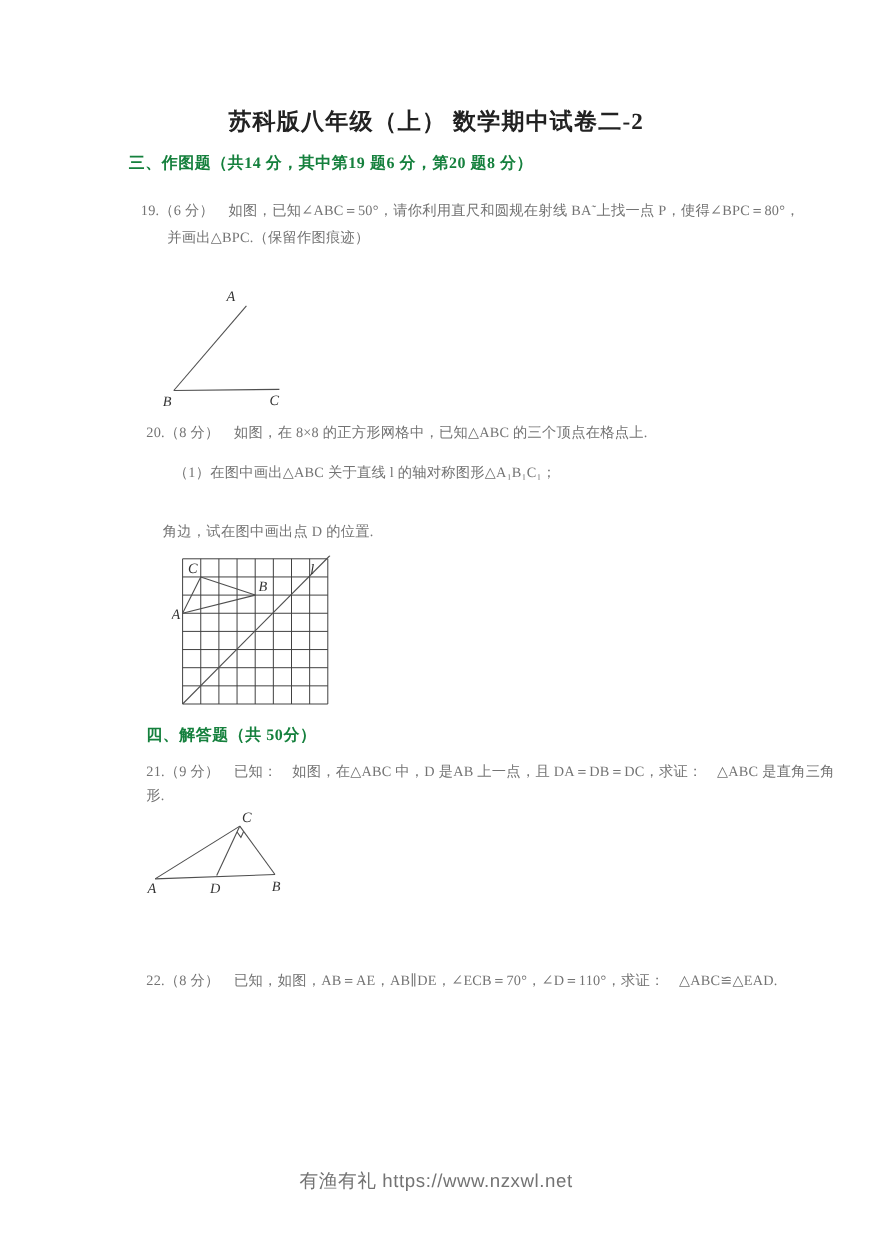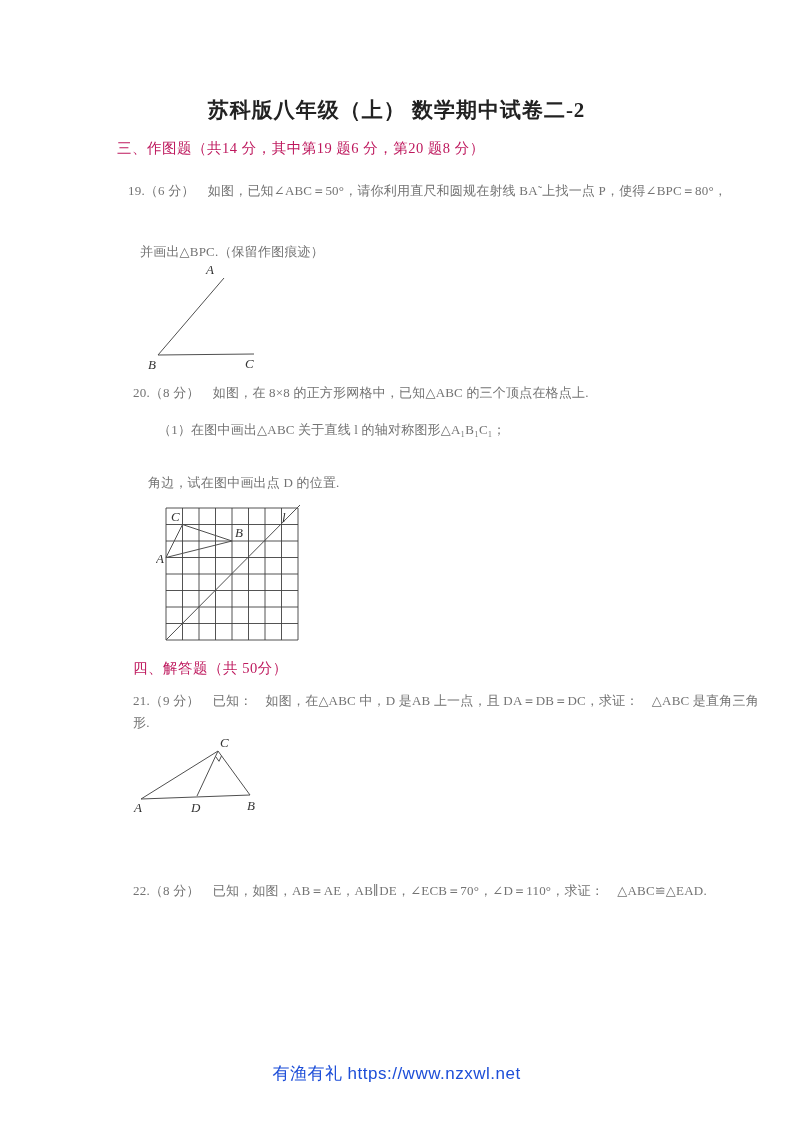--- a/index.html
+++ b/index.html
@@ -18,49 +18,49 @@
   .title {
     top: 96px; left: 0; width: 100%;
     text-align: center;
     font-size: 21px;
     font-weight: bold;
     color: #222222;
     letter-spacing: 1px;
   }
   .sec-heading {
     font-size: 14.5px;
-    font-weight: normal;
-    color: #be185d;
+    font-weight: bold;
+    color: #15803d;
     letter-spacing: 0.5px;
   }
   .body-line {
     font-size: 13px;
     color: #737373;
     letter-spacing: 0.2px;
   }
   .s3-heading { left: 117px; top: 139px; }
   .q19-l1 { left: 128px; top: 182px; }
-  .q19-l2 { left: 140px; top: 207px; margin-top: 36px; }
+  .q19-l2 { left: 152px; top: 207px; }
   .q19-fig { left: 130px; top: 258px; }
   .q20-l1 { left: 133px; top: 384px; }
   .q20-p1 { left: 158px; top: 421px; }
   .q20-p2a { left: 158px; top: 453px; }
   .q20-p2b { left: 148px; top: 474px; }
   .q20-fig { left: 156px; top: 505px; }
   .s4-heading { left: 133px; top: 659px; }
   .q21-l1 { left: 133px; top: 692px; }
   .q21-l2 { left: 133px; top: 714px; }
   .q21-fig { left: 125px; top: 736px; }
   .q22-l1 { left: 133px; top: 866px; margin-top: 16px; }
   .footer {
     top: 1062px; left: 0; width: 100%;
     text-align: center;
     font-family: "Liberation Sans", "DejaVu Sans", sans-serif;
     font-size: 17px;
-    color: #1d4ed8;
+    color: #737373;
     letter-spacing: 0.5px;
   }
   svg { display: block; }
   .fig-line { stroke: #4f4f4f; stroke-width: 1; fill: none; }
   .grid-line { stroke: #3f3f3f; stroke-width: 0.9; fill: none; }
   .fig-label {
     font-family: "Liberation Serif", "DejaVu Serif", serif;
     font-style: italic;
     font-size: 13px;
     fill: #333333;

